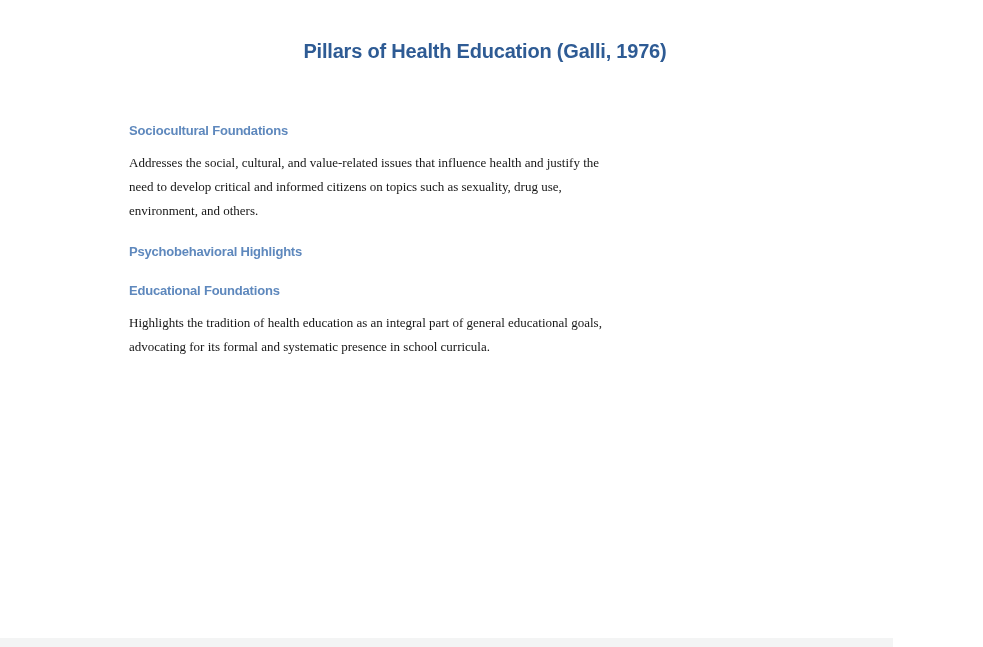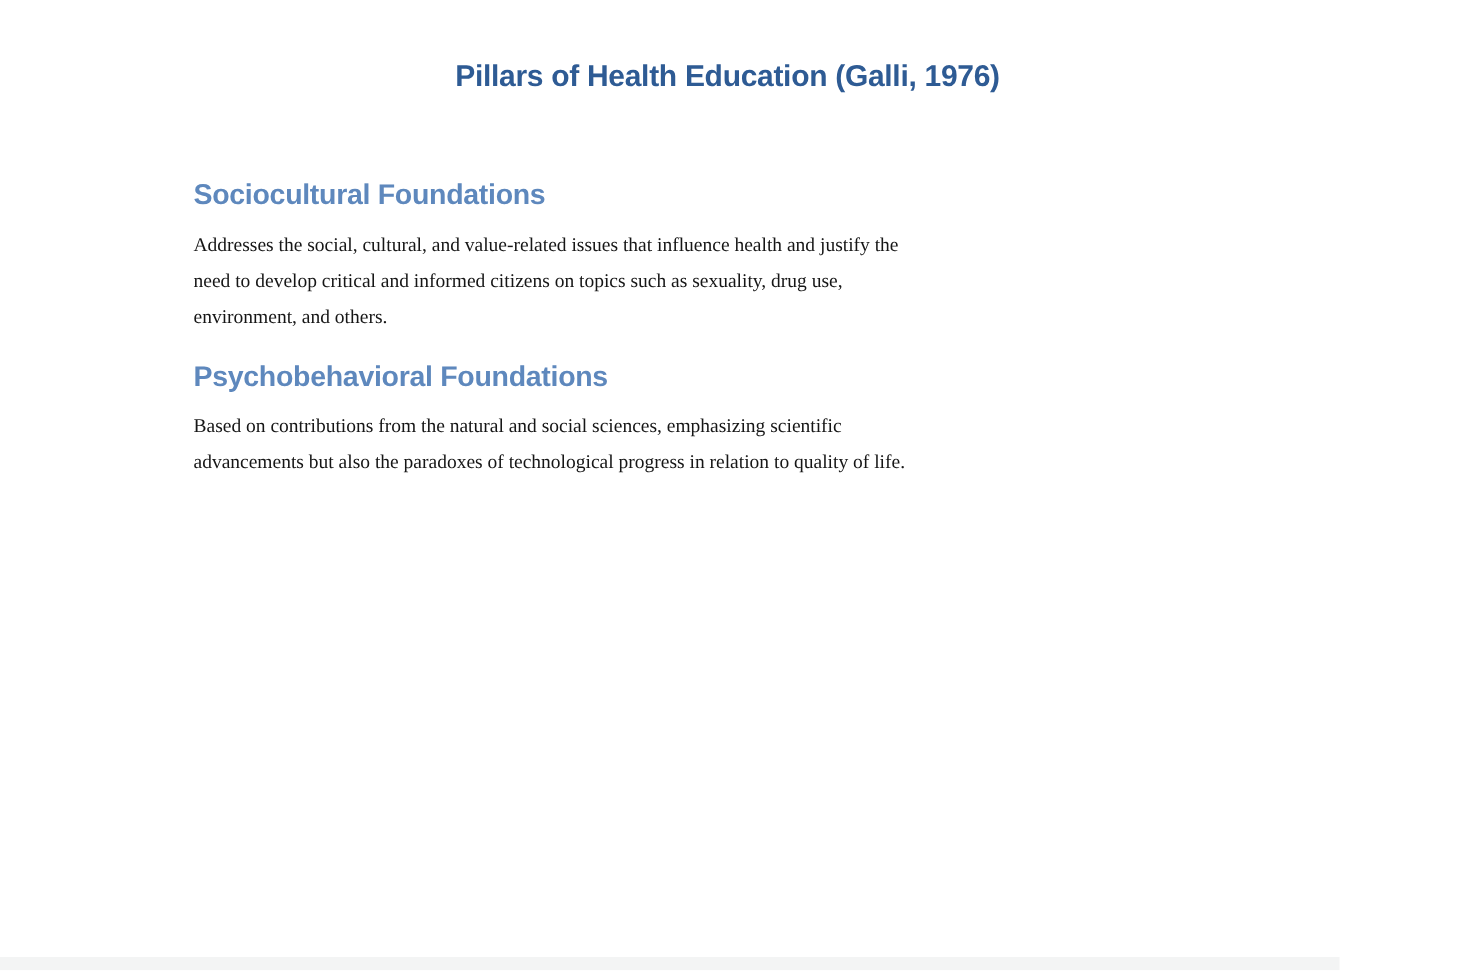--- a/index.html
+++ b/index.html
@@ -33,21 +33,21 @@
     font-family: "Liberation Sans", sans-serif;
     font-weight: bold;
     font-size: 20px;
     line-height: 27px;
     letter-spacing: -0.2px;
     color: var(--title-color);
   }
   .section-heading {
     font-family: "Liberation Sans", sans-serif;
     font-weight: bold;
-    font-size: 19px;
+    font-size: 13px;
     line-height: 20px;
     letter-spacing: -0.2px;
     color: var(--heading-color);
     margin: 19px 0 10px 0;
   }
   .section:first-of-type .section-heading {
     margin-top: 56px;
   }
   .section-body {
     font-family: "Liberation Serif", serif;
@@ -86,30 +86,33 @@
     <h1 class="doc-title">Pillars of Health Education (Galli, 1976)</h1>
 
     <div class="section">
       <h2 class="section-heading">Sociocultural Foundations</h2>
       <p class="section-body">Addresses the social, cultural, and value-related issues that influence health and justify the
 need to develop critical and informed citizens on topics such as sexuality, drug use,
 environment, and others.</p>
     </div>
 
     <div class="section">
-      <h2 class="section-heading">Psychobehavioral Foundations</h2>
+      <h2 class="section-heading">Psychobehavioral Highlights</h2>
     </div>
 
+    <div class="section">
+      <h2 class="section-heading">Educational Foundations</h2>
+      <p class="section-body">Highlights the tradition of health education as an integral part of general educational goals,
+advocating for its formal and systematic presence in school curricula.</p>
+    </div>
 
     <div class="section">
     </div>
 
     <div class="section">
-      <p class="section-body">Based on contributions from the natural and social sciences, emphasizing scientific
-advancements but also the paradoxes of technological progress in relation to quality of life.</p>
     </div>
 
   </div>
 
   <div class="status-bar">
     <button class="statusbar-icon icon-a" aria-label="status bar icon"></button>
     <button class="statusbar-icon icon-b" aria-label="status bar icon"></button>
   </div>
 </div>
 

